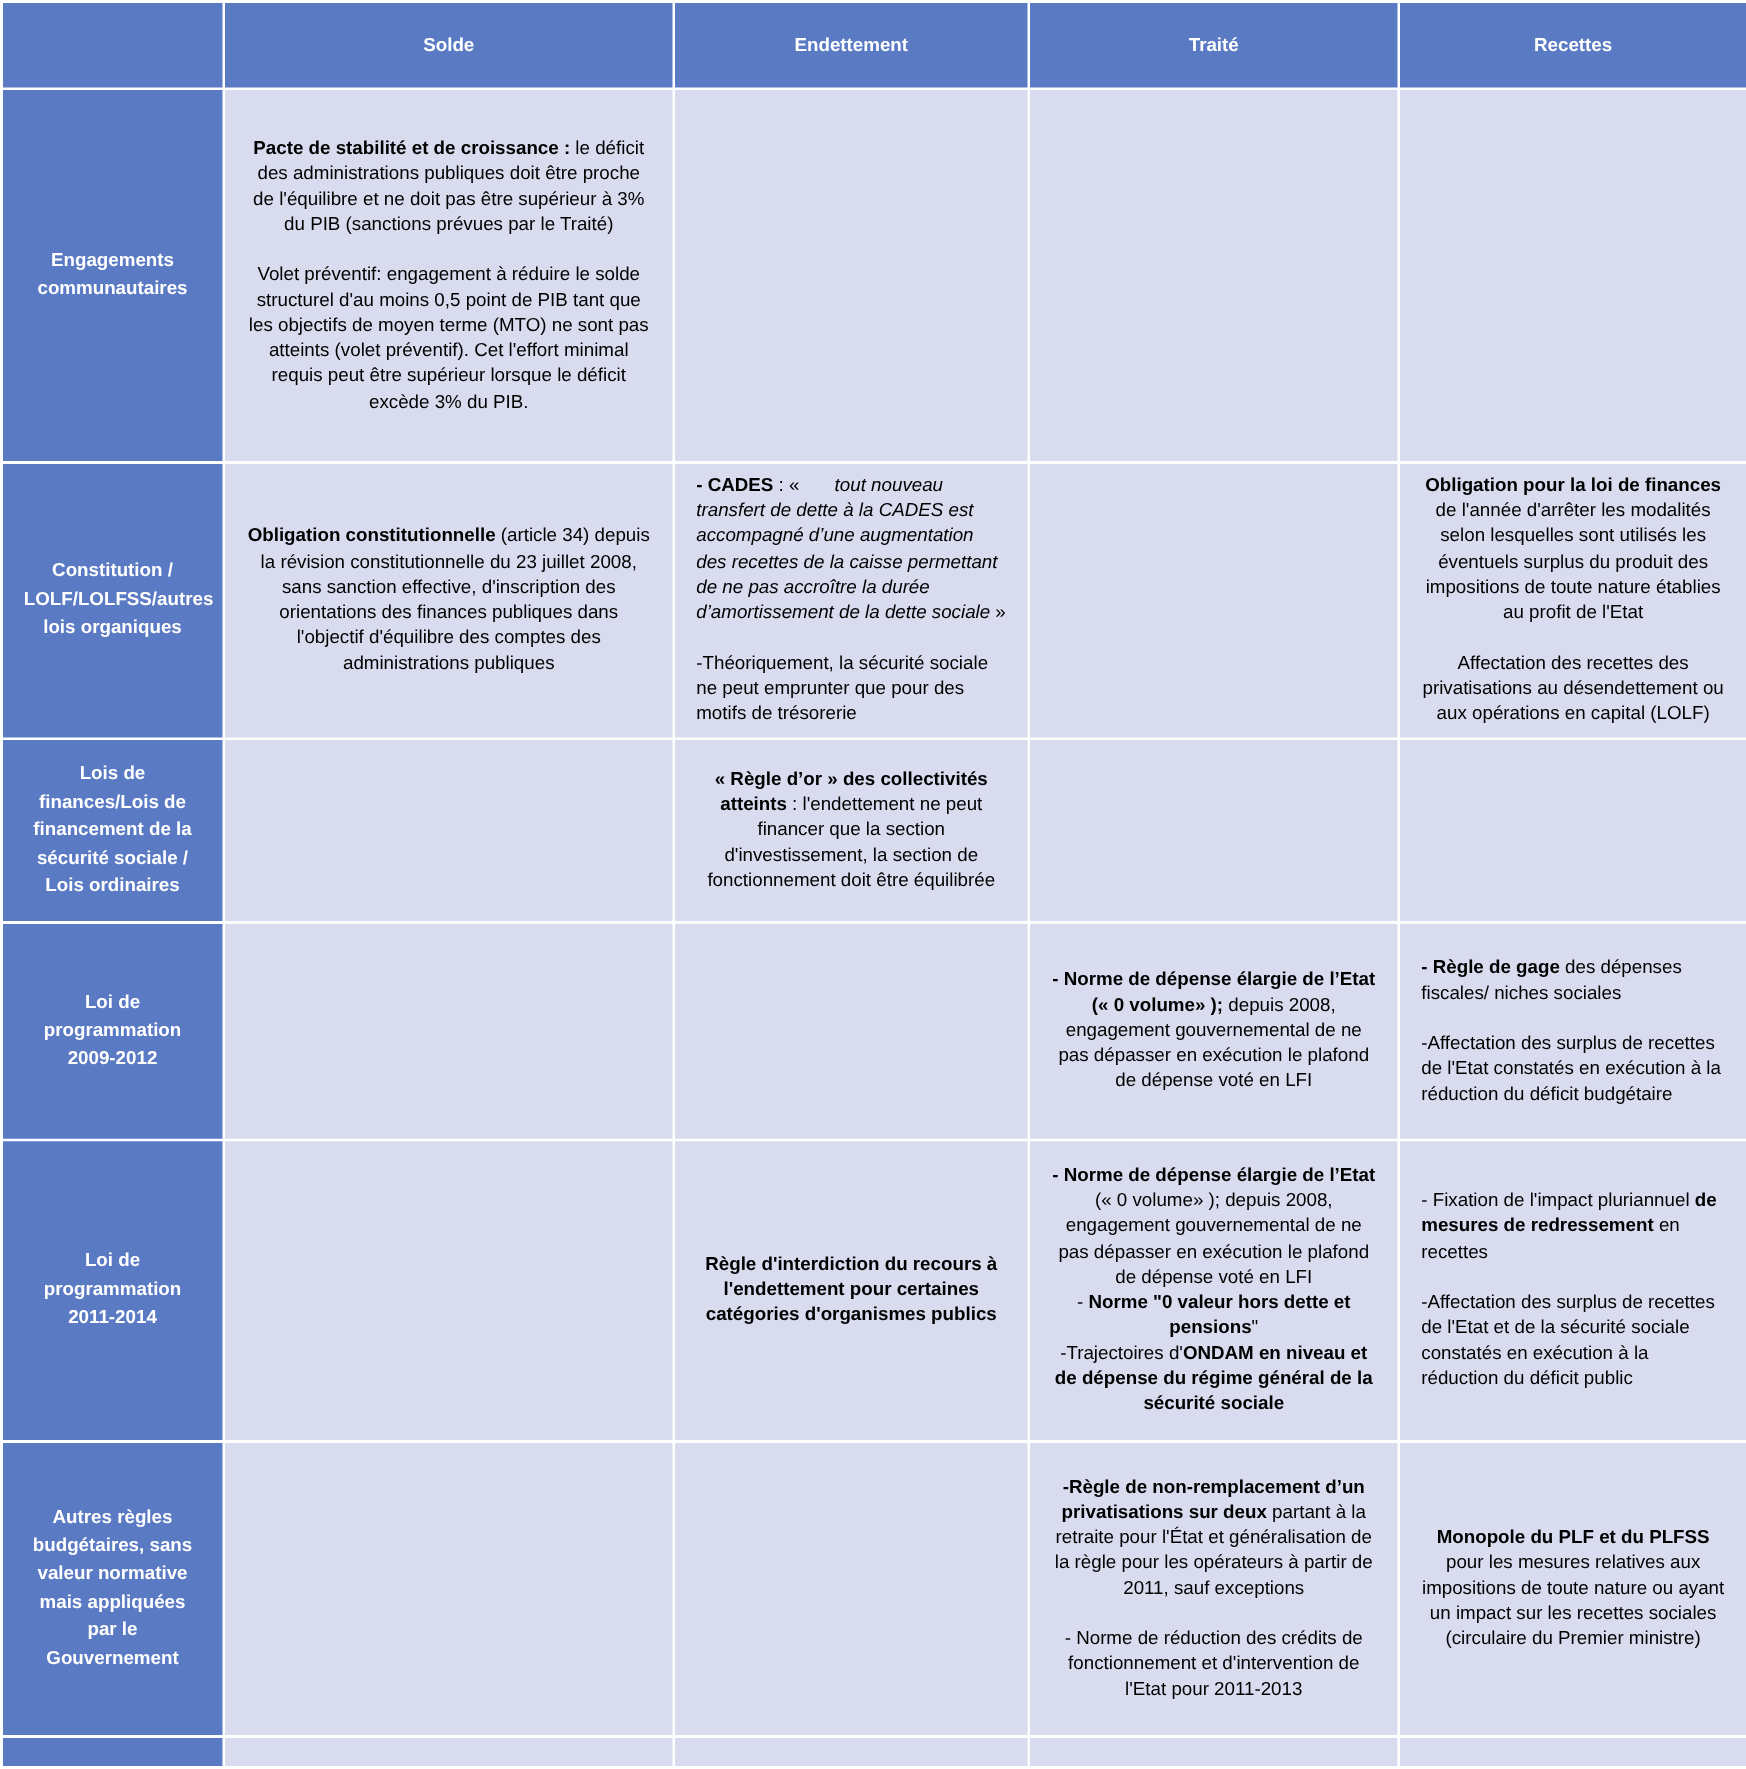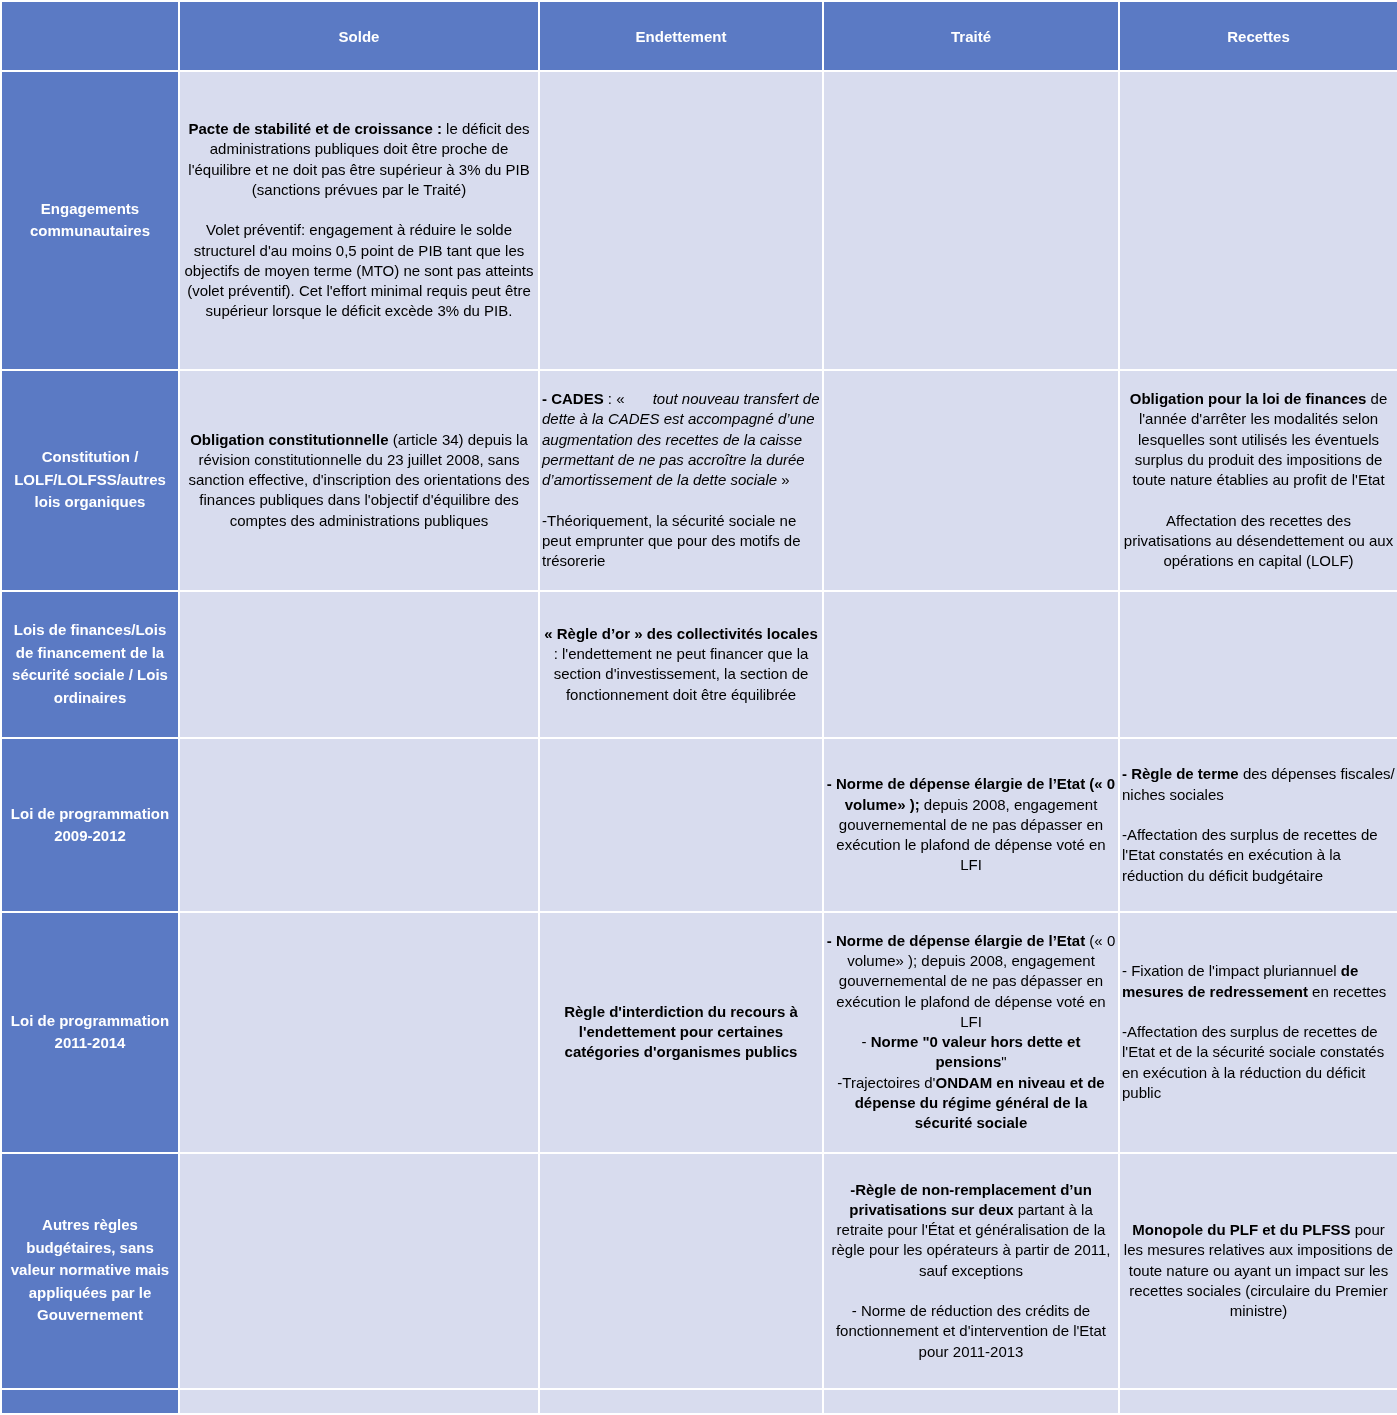--- a/index.html
+++ b/index.html
@@ -17,21 +17,21 @@
   table#grid {
     border-collapse: collapse;
     table-layout: fixed;
     width: 1397px;
     height: 1415px;
   }
   #grid th, #grid td {
     border: 2px solid var(--grid-line, #ffffff);
     vertical-align: middle;
     overflow: hidden;
-    padding: 2px 2px;
+    padding: 2px 17px;
     box-sizing: border-box;
   }
   #grid th.col-header {
     background: var(--header-bg, #5B7AC4);
     color: var(--header-text, #ffffff);
     font-weight: bold;
     font-size: 15px;
     text-align: center;
   }
   #grid td.row-title {
@@ -103,34 +103,34 @@
           <td class="content">
             <div class="para"><span class="b">Obligation pour la loi de finances</span><span> de l'année d'arrêter les modalités selon lesquelles sont utilisés les éventuels surplus du produit des impositions de toute nature établies au profit de l'Etat</span></div>
             <div class="para"></div>
             <div class="para"><span>Affectation des recettes des privatisations au désendettement ou aux opérations en capital (LOLF)</span></div>
           </td>
         </tr>
         <tr style="height: 146px;">
           <td class="row-title">Lois de finances/Lois de financement de la sécurité sociale / Lois ordinaires</td>
           <td class="content"></td>
           <td class="content">
-            <div class="para"><span class="b">« Règle d’or » des collectivités locales</span><span> : l'endettement ne peut financer que la section d'investissement, la section de fonctionnement doit être équilibrée</span></div>
+            <div class="para"><span class="b">« Règle d’or » des collectivités atteints</span><span> : l'endettement ne peut financer que la section d'investissement, la section de fonctionnement doit être équilibrée</span></div>
           </td>
           <td class="content"></td>
           <td class="content"></td>
         </tr>
         <tr style="height: 171px;">
           <td class="row-title">Loi de programmation 2009-2012</td>
           <td class="content"></td>
           <td class="content"></td>
           <td class="content">
             <div class="para"><span class="b">- Norme de dépense élargie de l’Etat (« 0 volume» ); </span><span>depuis 2008, engagement gouvernemental de ne pas dépasser en exécution le plafond de dépense voté en LFI</span></div>
           </td>
           <td class="content left">
-            <div class="para"><span class="b">- Règle de terme</span><span> des dépenses fiscales/ niches sociales</span></div>
+            <div class="para"><span class="b">- Règle de gage</span><span> des dépenses fiscales/ niches sociales</span></div>
             <div class="para"></div>
             <div class="para"><span>-Affectation des surplus de recettes de l'Etat constatés en exécution à la réduction du déficit budgétaire</span></div>
           </td>
         </tr>
         <tr style="height: 238px;">
           <td class="row-title">Loi de programmation 2011-2014</td>
           <td class="content"></td>
           <td class="content">
             <div class="para"><span class="b">Règle d'interdiction du recours à l'endettement pour certaines catégories d'organismes publics</span></div>
           </td>

